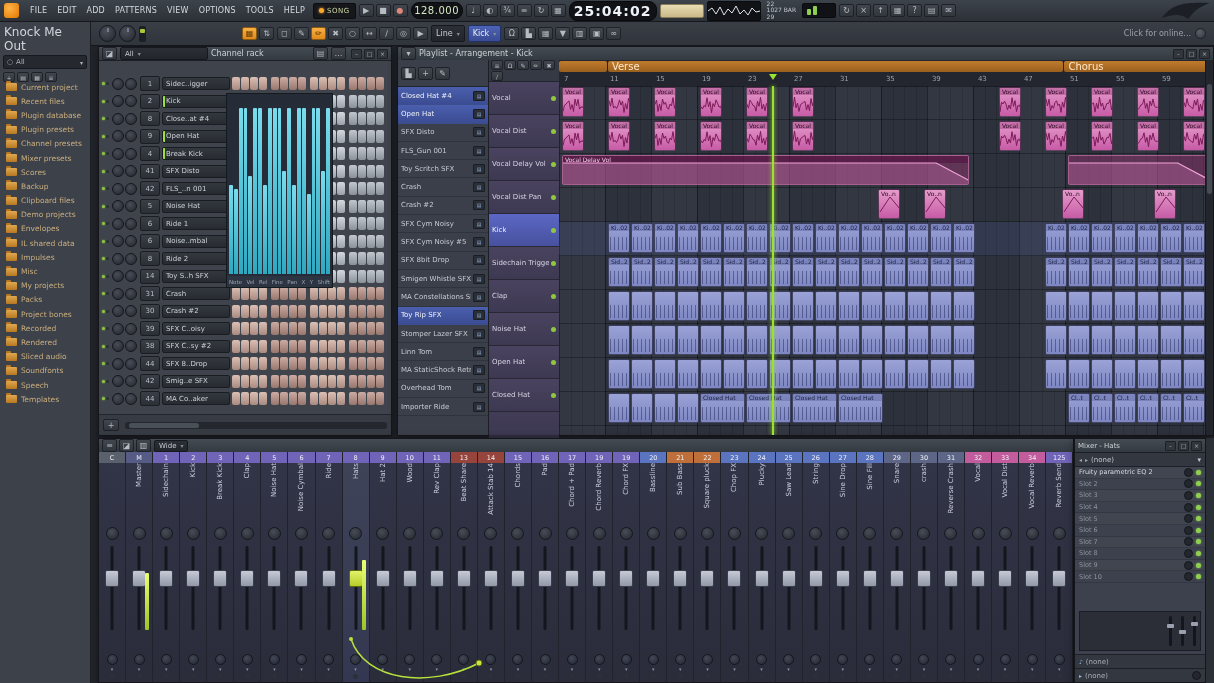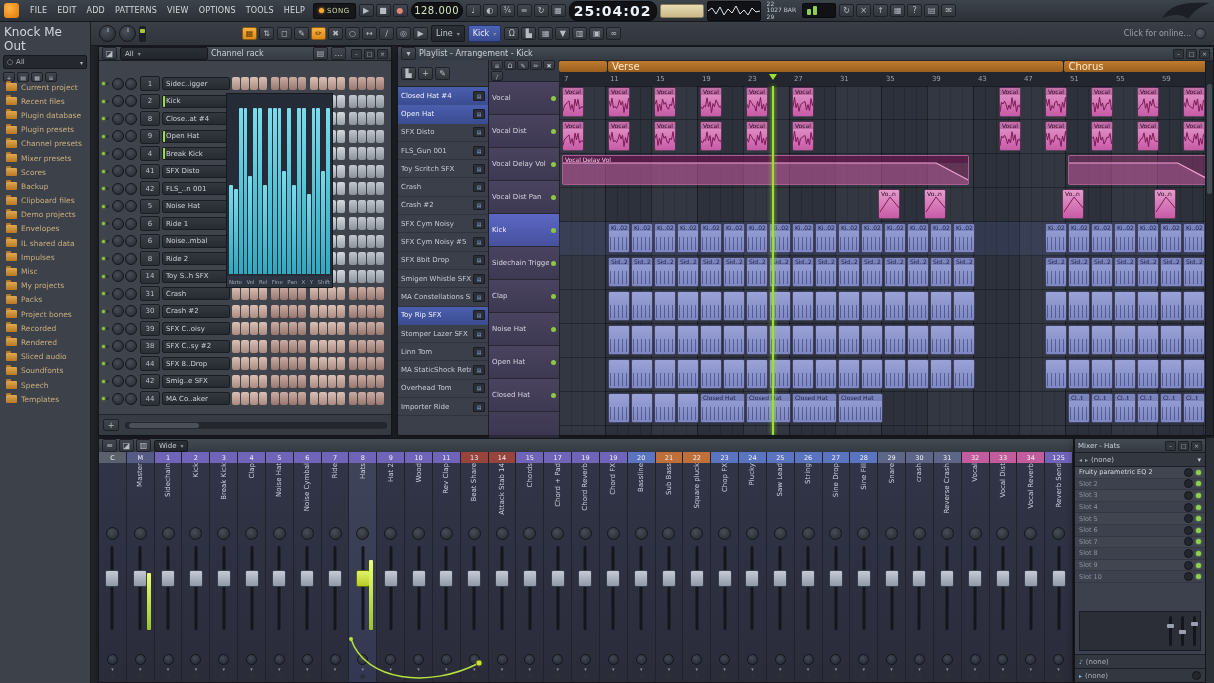--- a/index.html
+++ b/index.html
@@ -2062,20 +2062,36 @@
             <div class="trk"></div>
             <div class="hnd"></div>
           </div>
           <div class="sfoot">
             <div class="mini"></div>
             <div class="arr">▾</div>
             <div class="sled"></div>
           </div>
         </div>
         <div class="strip">
+          <div class="chip c-purple">16</div>
+          <div class="sname">
+            <span>Pad</span>
+          </div>
+          <div class="sknob"></div>
+          <div class="sfad">
+            <div class="trk"></div>
+            <div class="hnd"></div>
+          </div>
+          <div class="sfoot">
+            <div class="mini"></div>
+            <div class="arr">▾</div>
+            <div class="sled"></div>
+          </div>
+        </div>
+        <div class="strip">
           <div class="chip c-purple">17</div>
           <div class="sname">
             <span>Chord + Pad</span>
           </div>
           <div class="sknob"></div>
           <div class="sfad">
             <div class="trk"></div>
             <div class="hnd"></div>
           </div>
           <div class="sfoot">

